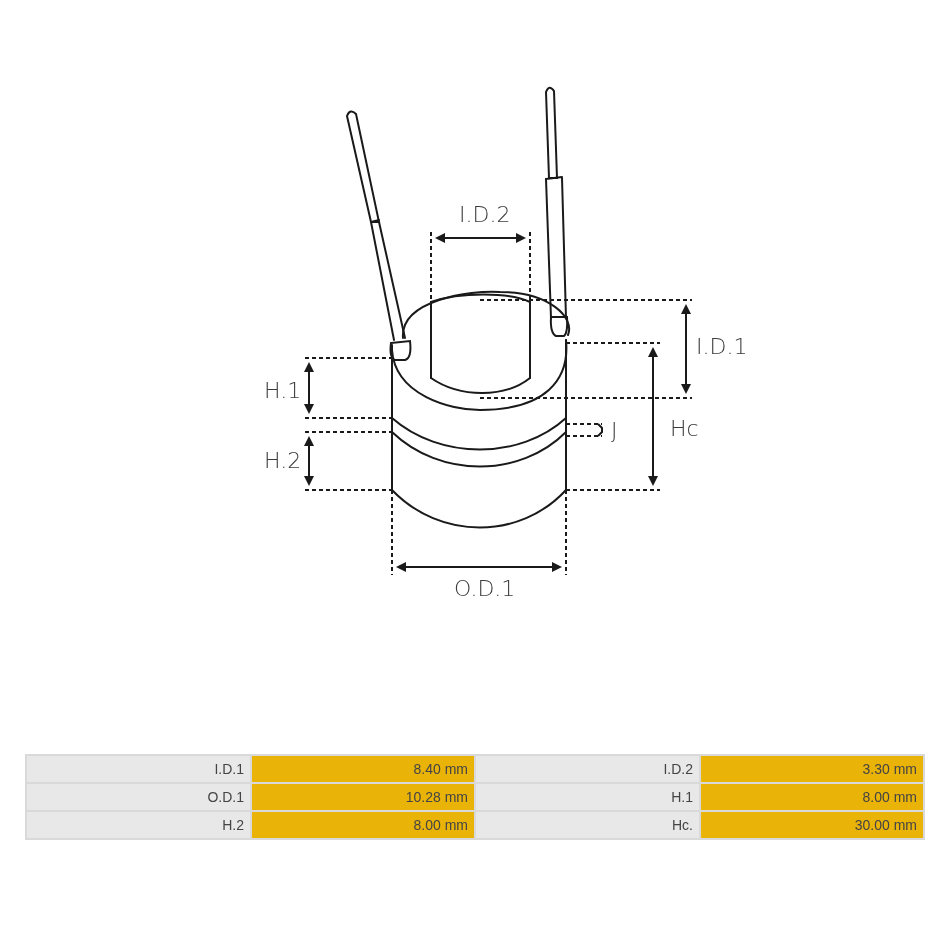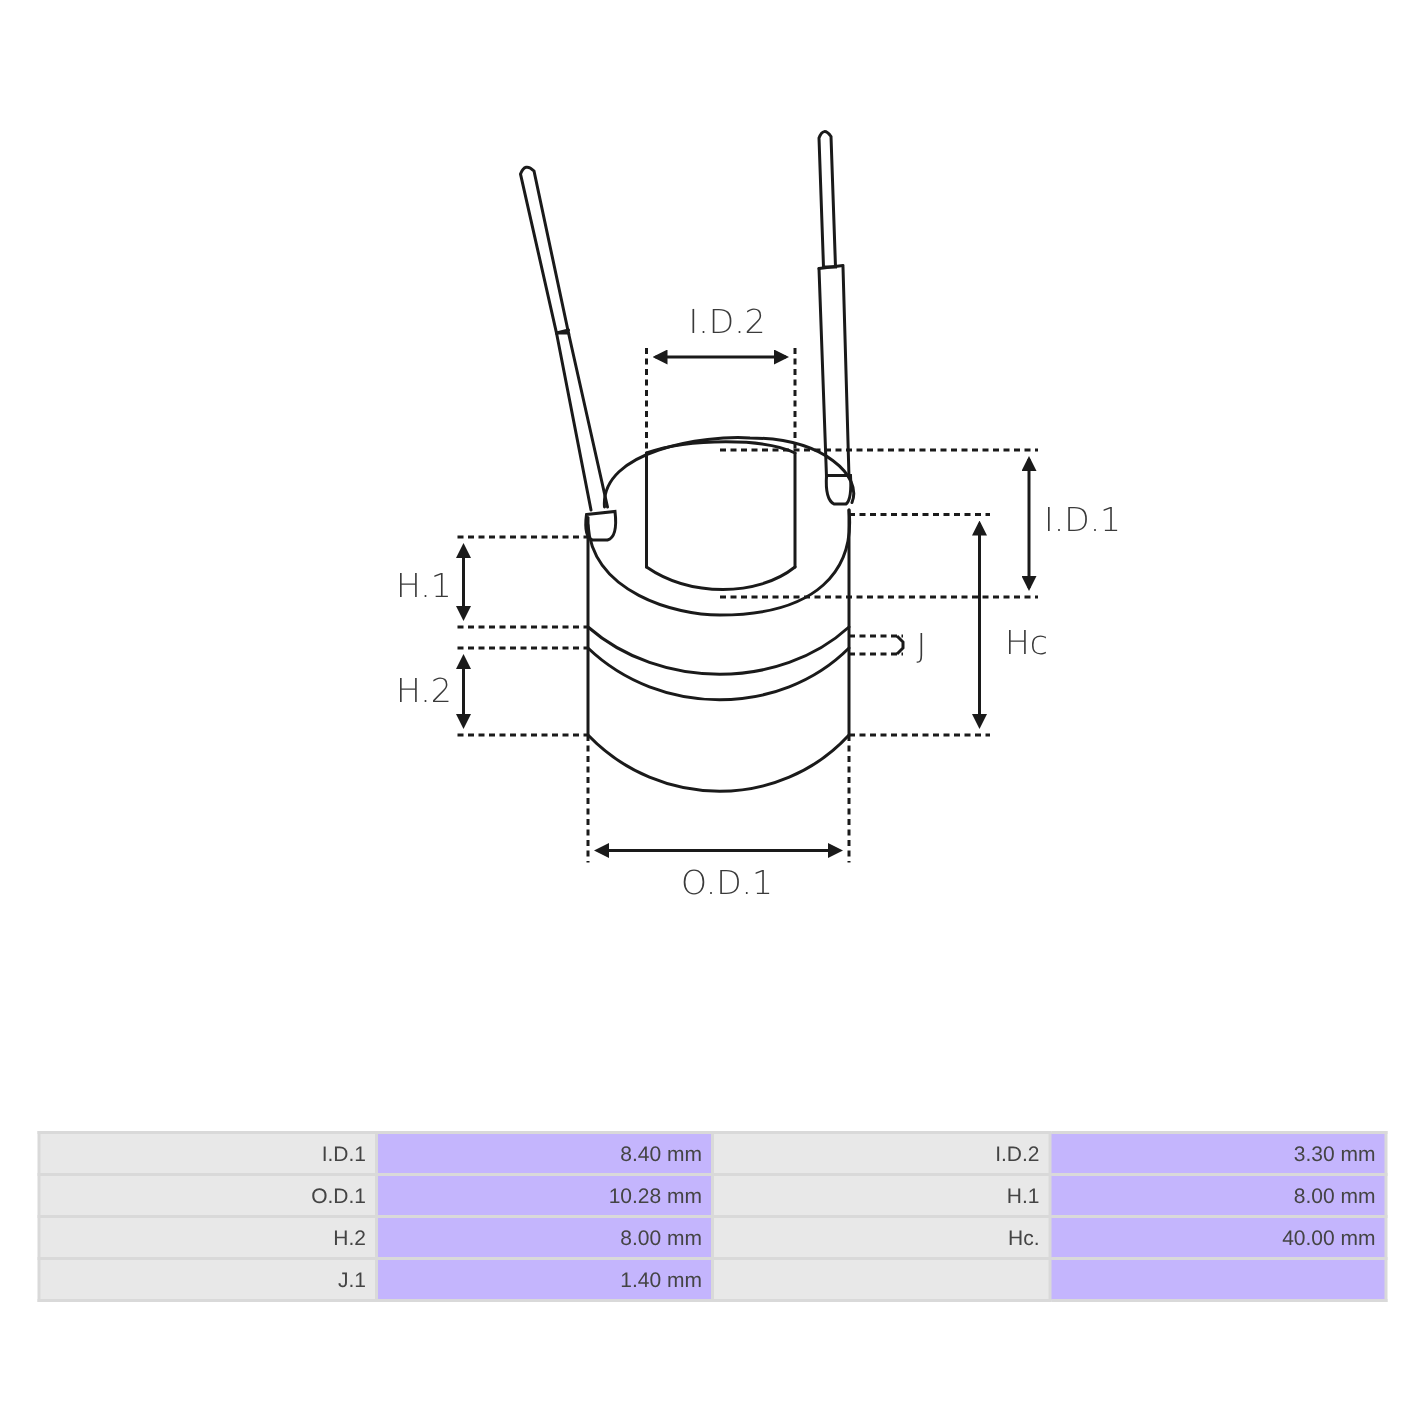--- a/index.html
+++ b/index.html
@@ -10,21 +10,21 @@
     .specs {
       position: absolute; left: 25px; top: 754px; width: 898px;
       border-collapse: collapse; table-layout: fixed;
       font-family: "Liberation Sans", sans-serif; font-size: 14px; color: #444;
     }
     .specs td {
       border: 2px solid #d9d9d9; height: 28px; padding: 0 6px; text-align: right;
       box-sizing: border-box;
     }
     .specs td.k { background: #e8e8e8; }
-    .specs td.v { background: #c4b5fd; }
+    .specs td.v { background: #eab308; }
   </style>
 </head>
 <body>
 
 <div class="diagram">
   <svg width="950" height="700" viewBox="0 0 950 700">
     <defs>
       <marker id="ah" markerWidth="10" markerHeight="10" refX="8" refY="5" orient="auto-start-reverse" markerUnits="userSpaceOnUse">
         <path d="M0,0 L10,5 L0,10 z" fill="#1a1a1a"></path>
       </marker>
@@ -116,22 +116,16 @@
     <tr>
       <td class="k">O.D.1</td>
       <td class="v">10.28 mm</td>
       <td class="k">H.1</td>
       <td class="v">8.00 mm</td>
     </tr>
     <tr>
       <td class="k">H.2</td>
       <td class="v">8.00 mm</td>
       <td class="k">Hc.</td>
-      <td class="v">40.00 mm</td>
-    </tr>
-    <tr>
-      <td class="k">J.1</td>
-      <td class="v">1.40 mm</td>
-      <td class="k"></td>
-      <td class="v"></td>
+      <td class="v">30.00 mm</td>
     </tr>
   </tbody>
 </table>
 
 </body></html>

